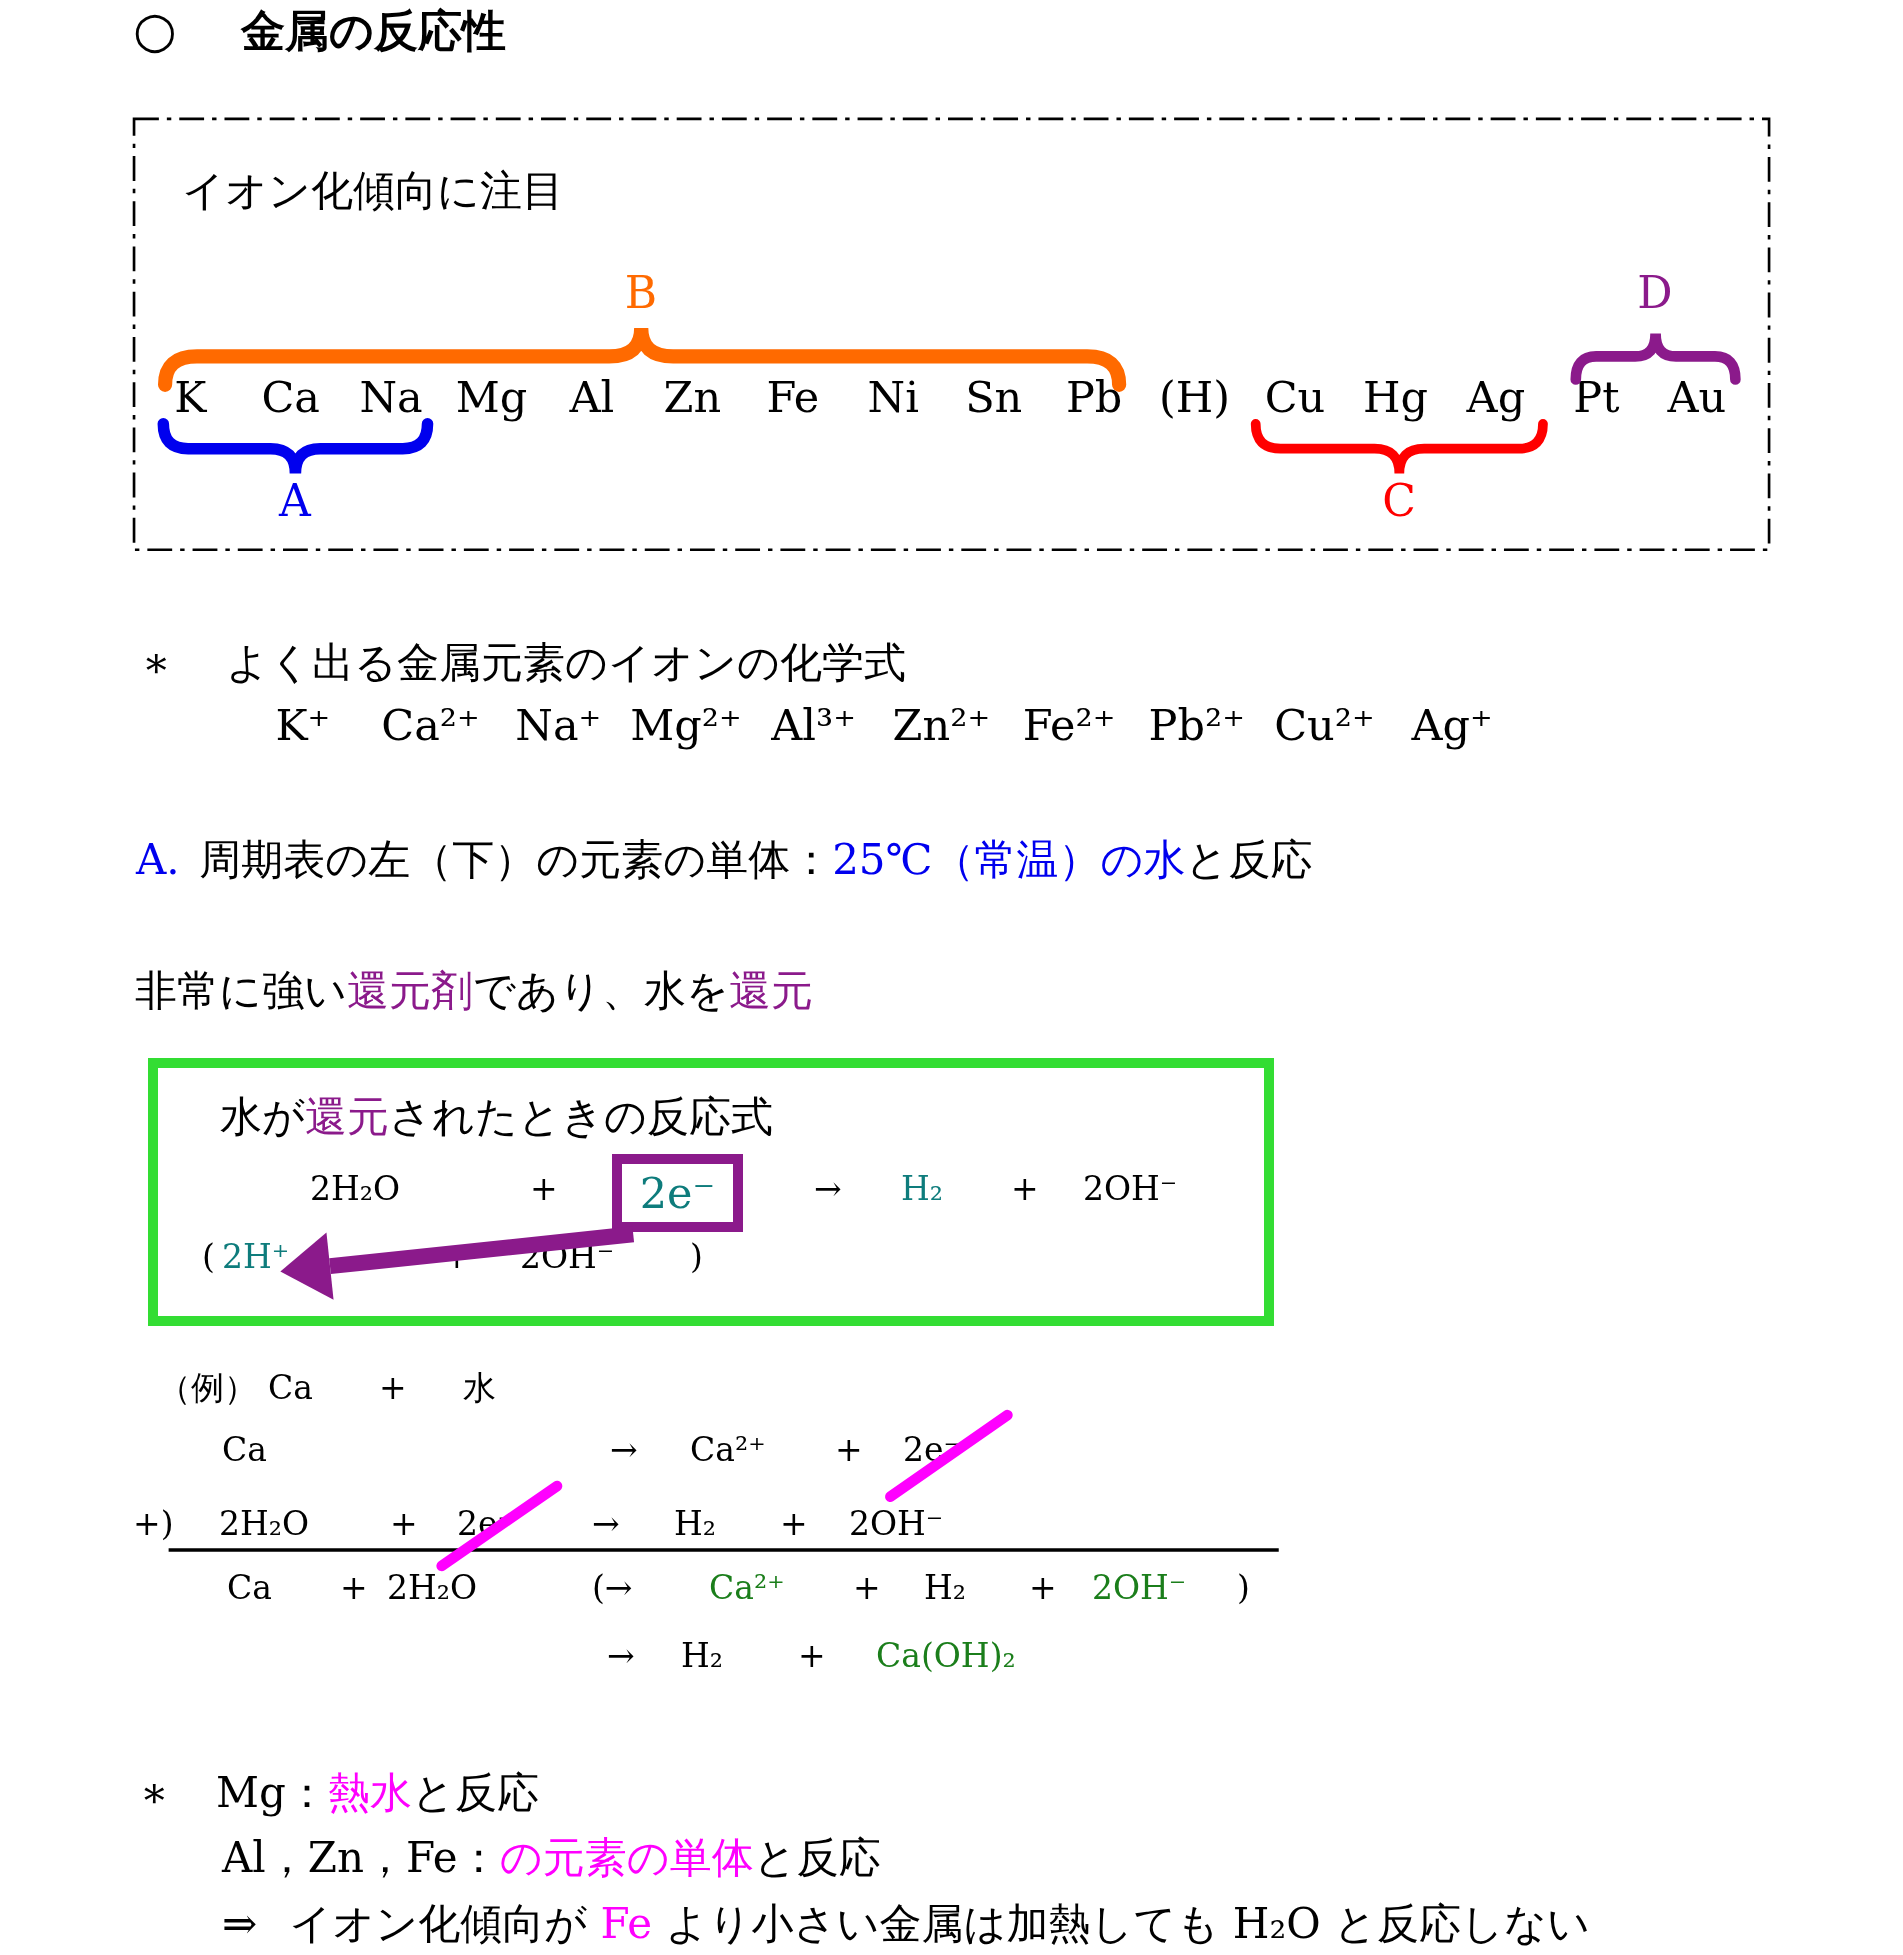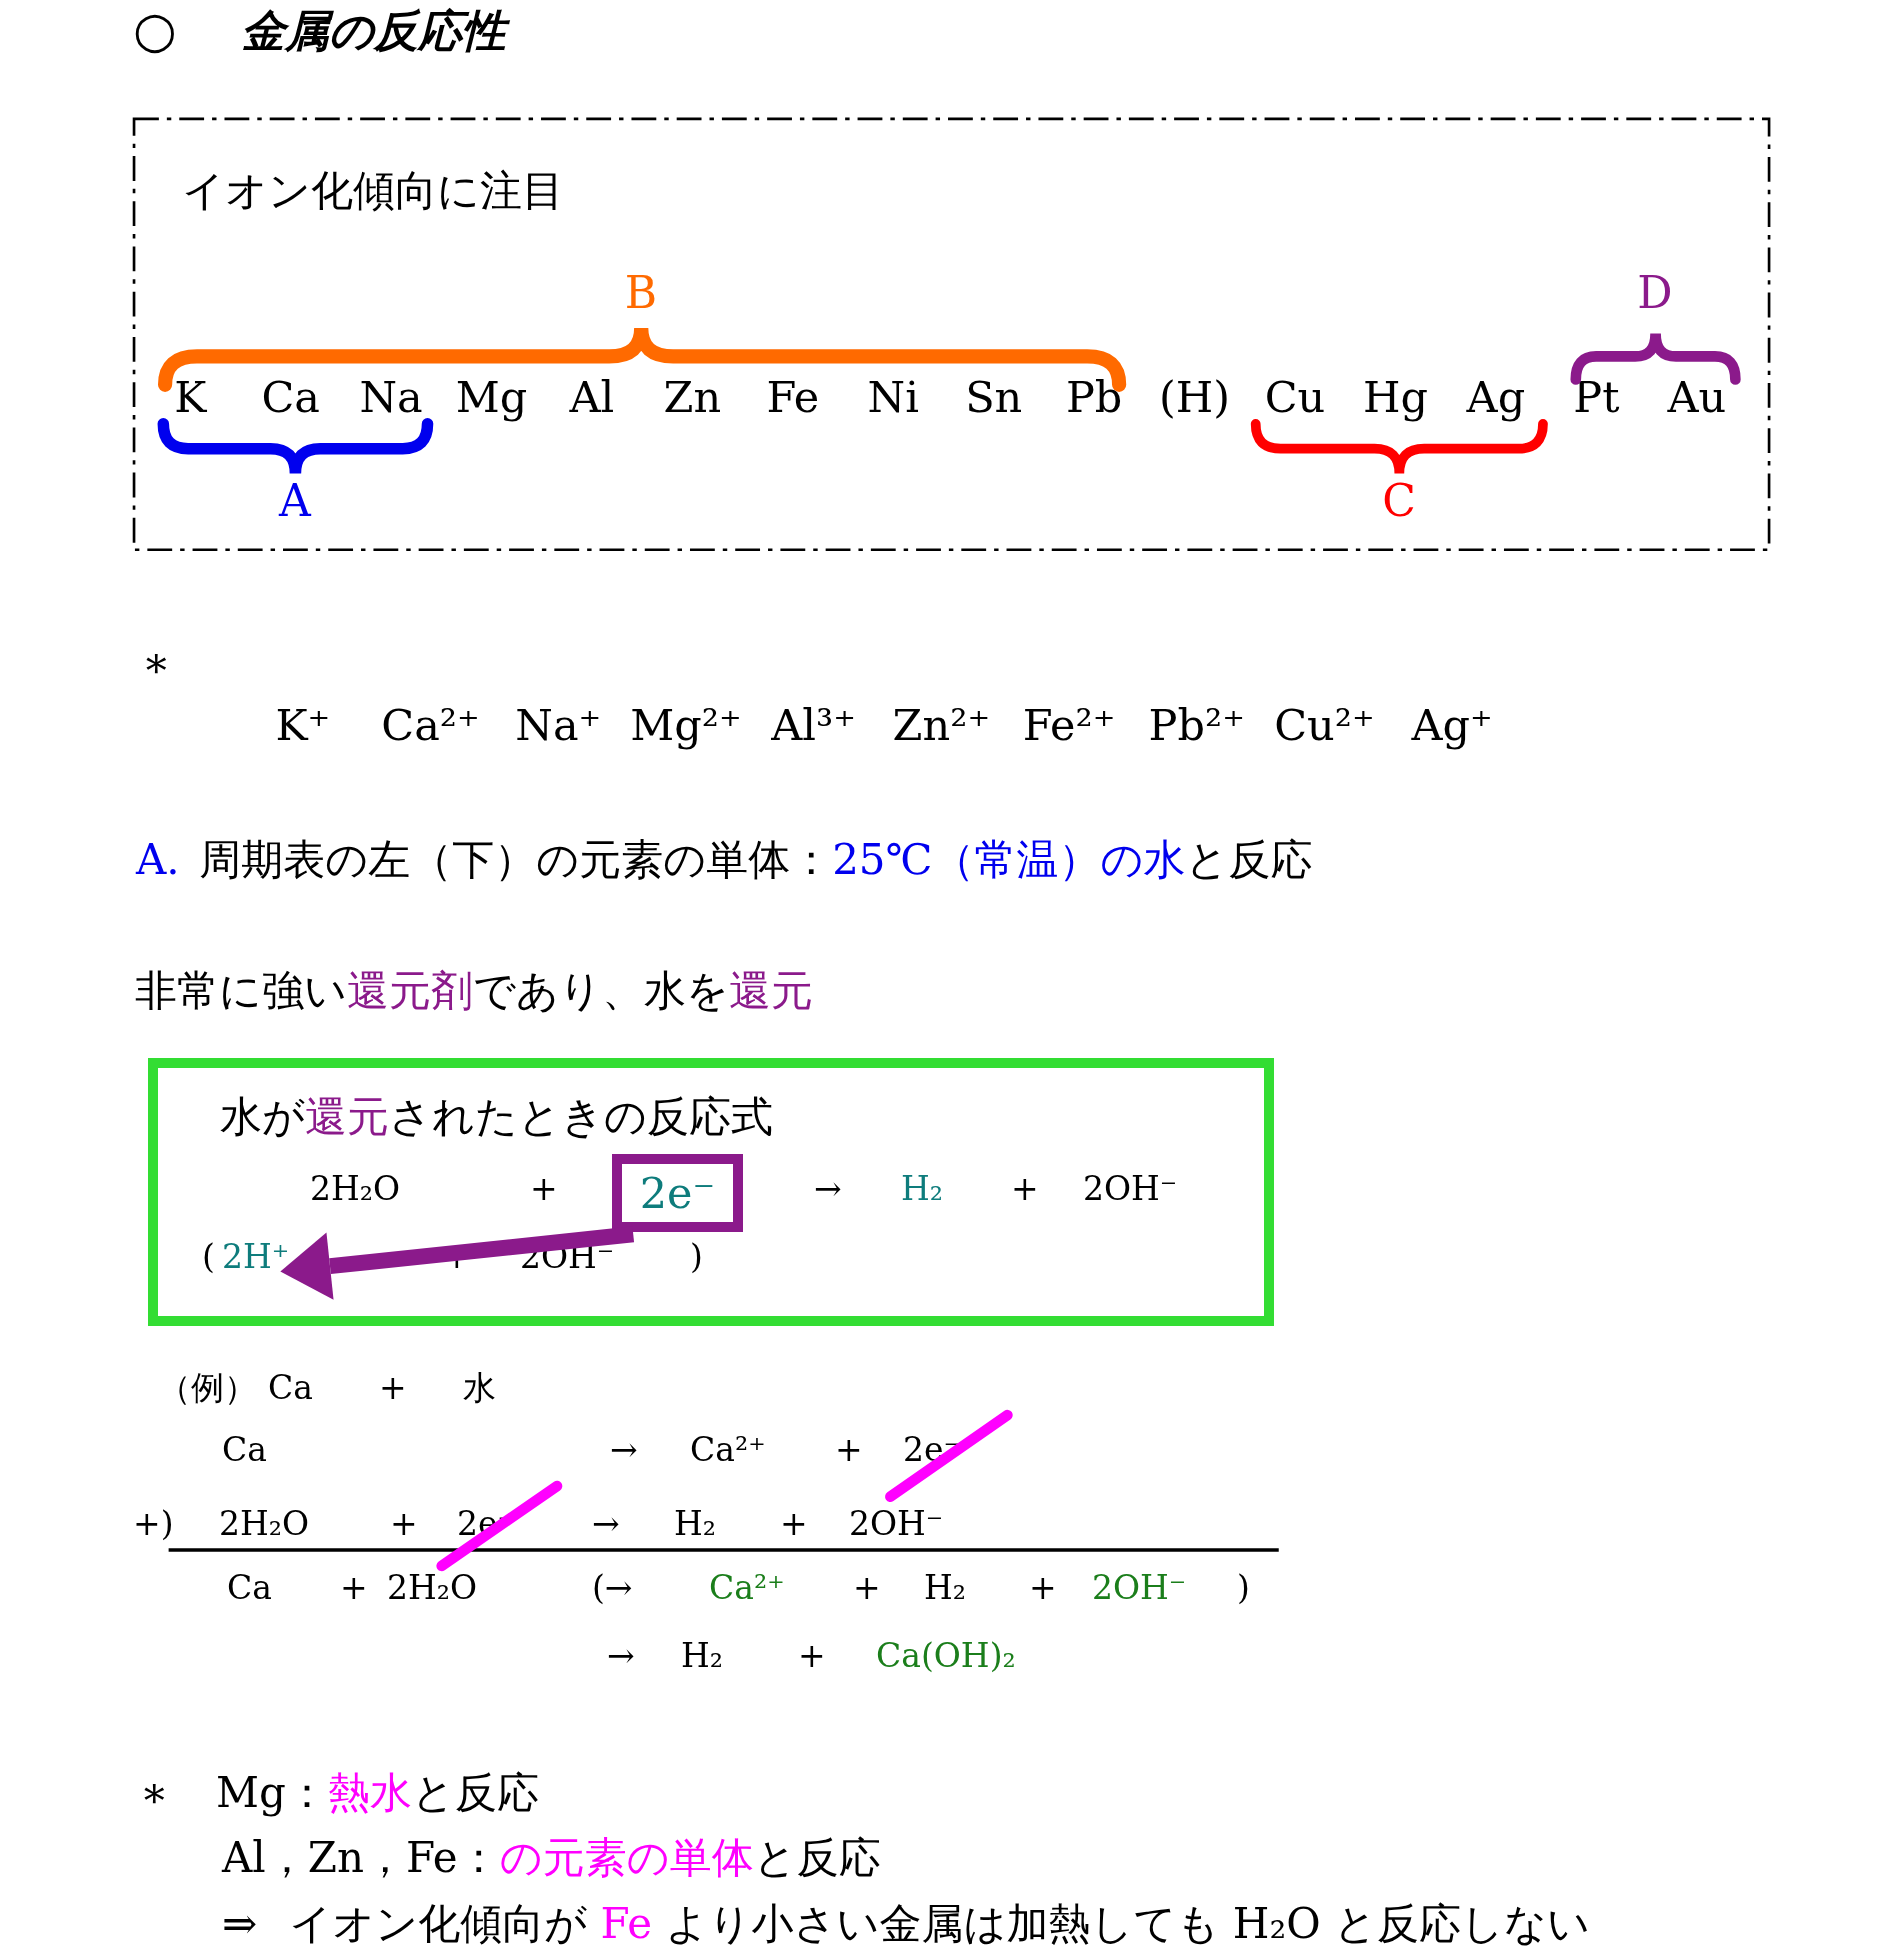--- a/index.html
+++ b/index.html
@@ -25,21 +25,21 @@
              display:flex;align-items:center;justify-content:center;}
   .purplebox span{font-size:43px;line-height:1;}
   .overlay{position:absolute;left:0;top:0;width:1904px;height:1956px;pointer-events:none;}
 </style>
 </head>
 <body>
 
 <div class="page">
 
   <span class="t" style="left:133px;top:5.3px;font-size:50px;">○</span>
-  <span class="t bold" style="left:241px;top:8.9px;font-size:44px;font-style:italic;">金属の反応性</span>
+  <span class="t bold" style="left:241px;top:8.9px;font-size:44px;">金属の反応性</span>
 
   <span class="t" style="left:182px;top:170px;">イオン化傾向に注目</span>
 
   <span class="t c-orange ctr" style="left:641px;top:271px;font-size:44px;">B</span>
   <span class="t c-purple ctr" style="left:1655px;top:271px;font-size:44px;">D</span>
 
   <div class="row-flex" style="left:140px;top:376px;width:1607px;">
       <span>K</span>
       <span>Ca</span>
       <span>Na</span>
@@ -55,20 +55,21 @@
       <span>Hg</span>
       <span>Ag</span>
       <span>Pt</span>
       <span>Au</span>
     </div>
 
   <span class="t c-blue ctr" style="left:295px;top:479px;font-size:44px;">A</span>
   <span class="t c-red ctr" style="left:1399px;top:479px;font-size:44px;">C</span>
 
   <span class="t" style="left:142px;top:642px;">∗</span>
+  <span class="t" style="left:226px;top:642px;">よく出る金属元素のイオンの化学式</span>
   <div class="row-flex" style="left:239px;top:704px;width:1277px;">
       <span>K⁺</span>
       <span>Ca²⁺</span>
       <span>Na⁺</span>
       <span>Mg²⁺</span>
       <span>Al³⁺</span>
       <span>Zn²⁺</span>
       <span>Fe²⁺</span>
       <span>Pb²⁺</span>
       <span>Cu²⁺</span>

